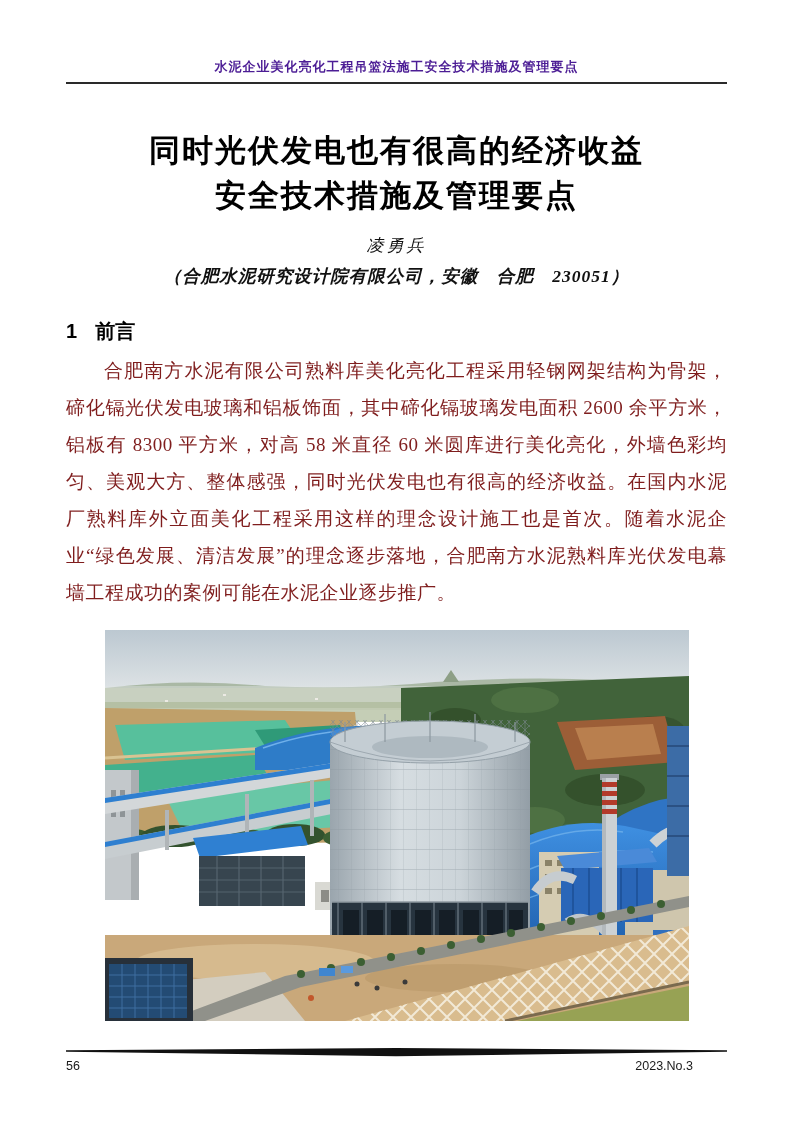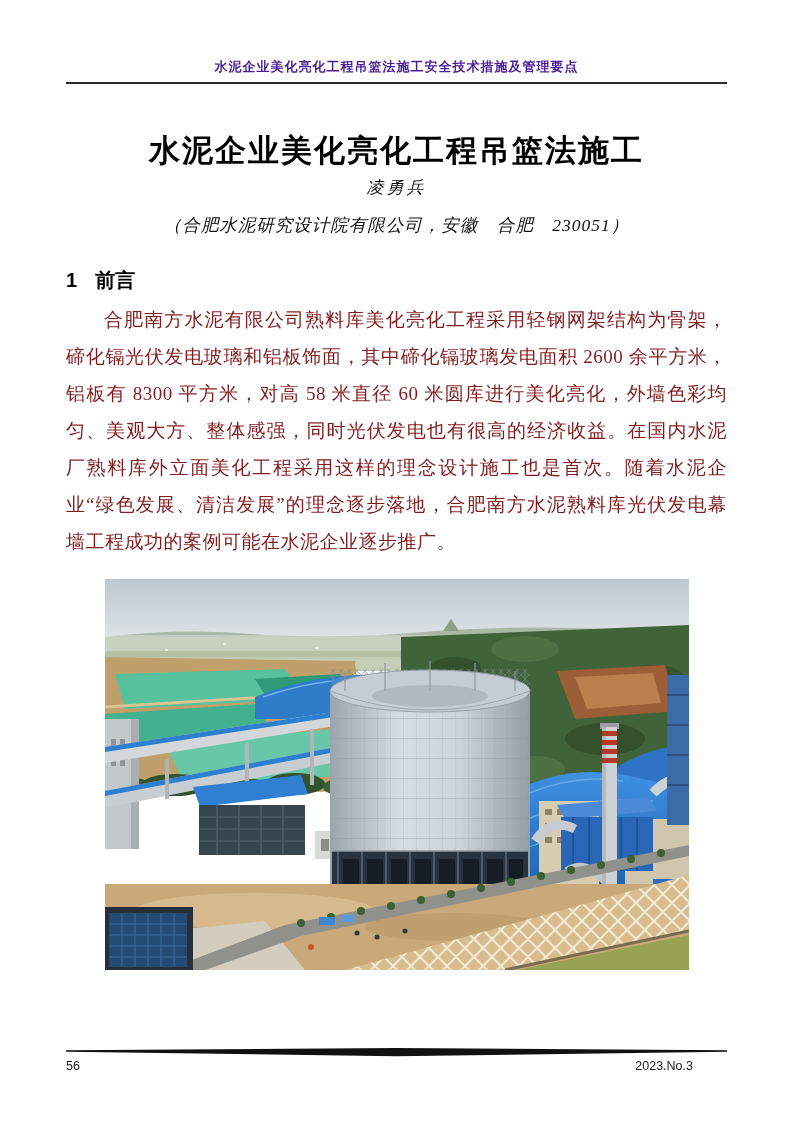--- a/index.html
+++ b/index.html
@@ -34,32 +34,33 @@
     margin-top:44px;
     text-align:center;
     font-family:"Liberation Sans","DejaVu Sans",sans-serif;
     font-weight:bold;
     font-size:31px;
     line-height:45px;
     letter-spacing:2px;
     color:#000;
   }
   .author-line{
-    margin-top:3px;
+    margin-top:16px;
     text-align:center;
     font-size:17px;
     font-style:italic;
     letter-spacing:3px;
   }
   .affiliation-line{
-    margin-top:14px;
+    margin-top:7px;
     text-align:center;
     font-size:17.5px;
     font-style:italic;
     letter-spacing:1px;
+    font-weight:bold;
   }
 
   
   .section-heading{
     margin-top:30px;
     display:flex;
     align-items:baseline;
     gap:18px;
     font-family:"Liberation Sans","DejaVu Sans",sans-serif;
     font-weight:bold;
@@ -122,21 +123,22 @@
 </head>
 <body>
 
 <div class="page">
 
   <div class="col">
     <div class="running-header">水泥企业美化亮化工程吊篮法施工安全技术措施及管理要点</div>
     <div class="header-rule"></div>
 
     <div class="article-title">
-      <div>水泥企业美化亮化工程吊篮法施工</div>
+      <div>同时光伏发电也有很高的经济收益</div>
+      <div>安全技术措施及管理要点</div>
     </div>
 
     <div class="author-line">凌勇兵</div>
     <div class="affiliation-line">（合肥水泥研究设计院有限公司，安徽　合肥　230051）</div>
 
     <div class="section-heading">
       <span>1</span>
       <span>前言</span>
     </div>
 

